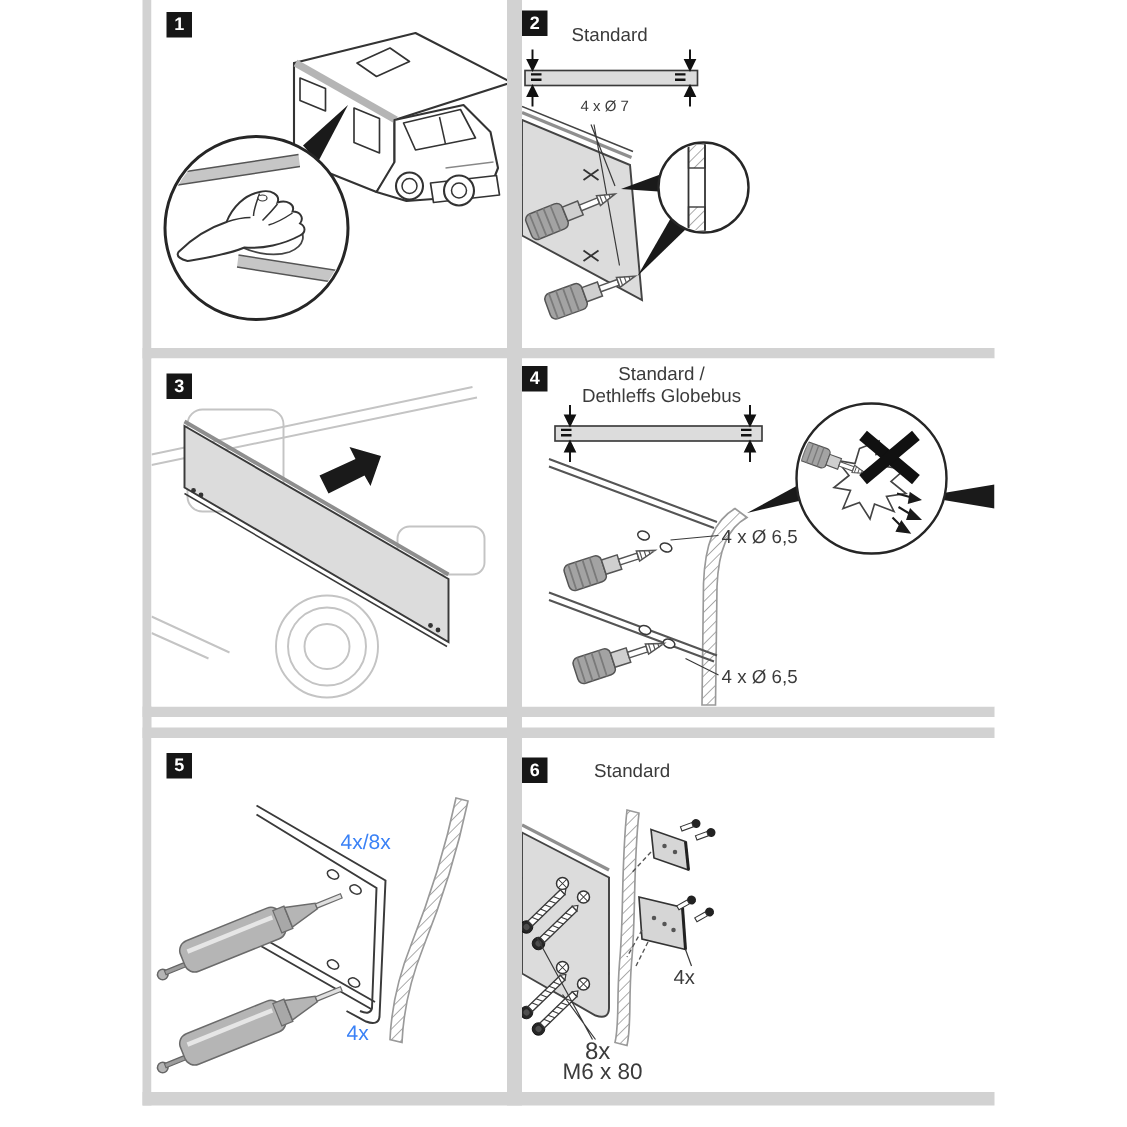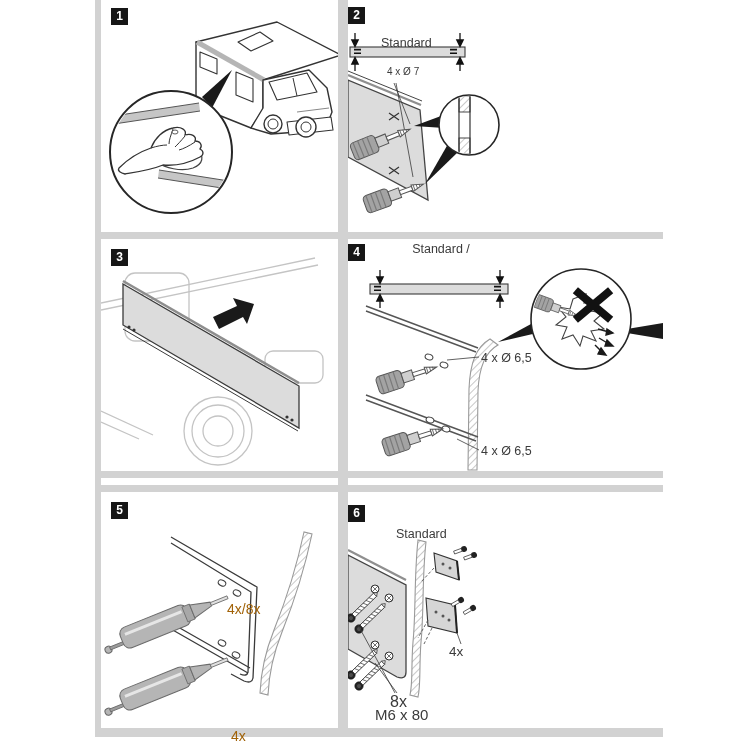--- a/index.html
+++ b/index.html
@@ -16,22 +16,22 @@
   .p1{left:101px;top:0;width:237px;height:232px;}
   .p2{left:348px;top:0;width:315px;height:232px;}
   .p3{left:101px;top:239px;width:237px;height:232px;}
   .p4{left:348px;top:239px;width:315px;height:232px;}
   .p5{left:101px;top:492px;width:237px;height:236px;}
   .p6{left:348px;top:492px;width:315px;height:236px;}
   .panel svg{position:absolute;left:0;top:0;}
   .badge{position:absolute;width:17px;height:17px;background:#161616;color:#fff;
          font-size:12px;font-weight:bold;line-height:17px;text-align:center;z-index:5;}
   .lbl{position:absolute;color:#3b3b3b;line-height:1;white-space:nowrap;z-index:4;}
-  .lbl.gray{color:#a16207;margin-top:48px;}
-  .title{font-size:12.5px;margin-top:20px;}
+  .lbl.gray{color:#3b82f6;}
+  .title{font-size:12.5px;}
   .qty{font-size:10px;}
   .title4{position:absolute;left:8px;top:3px;width:170px;text-align:center;color:#3b3b3b;
           font-size:12.5px;line-height:15px;z-index:4;}
   .title4 span{display:block;text-align:center;}
 </style>
 </head>
 <body>
 
 <svg width="0" height="0" style="position:absolute">
   <defs>
@@ -187,20 +187,21 @@
         </g>
       </g>
       <path d="M153,65 L132,59 L136,67 L112,78 L118,90 L142,78 L146,85 Z" fill="#1a1a1a"></path>
     </svg>
   </div>
 
   <div class="panel p4">
     <div class="badge" style="left:0;top:5px">4</div>
     <div class="title4">
       <span>Standard /</span>
+      <span>Dethleffs Globebus</span>
     </div>
     <div class="lbl qty" style="left:133px;top:113px;font-size:12.5px">4 x Ø 6,5</div>
     <div class="lbl qty" style="left:133px;top:206px;font-size:12.5px">4 x Ø 6,5</div>
     <svg width="315" height="232" viewBox="0 0 315 232">
       <g>
         <rect x="22" y="45" width="138" height="10" fill="#dcdcdc" stroke="#3a3a3a" stroke-width="1.1"></rect>
         <path d="M26,47.6 h7 M26,51.2 h7 M146,47.6 h7 M146,51.2 h7" stroke="#111" stroke-width="1.6"></path>
         <g stroke="#111" stroke-width="1.3" fill="#111">
           <line x1="32" y1="31" x2="32" y2="39"></line>
             <polygon points="28.8,38 35.2,38 32,44.5"></polygon>

